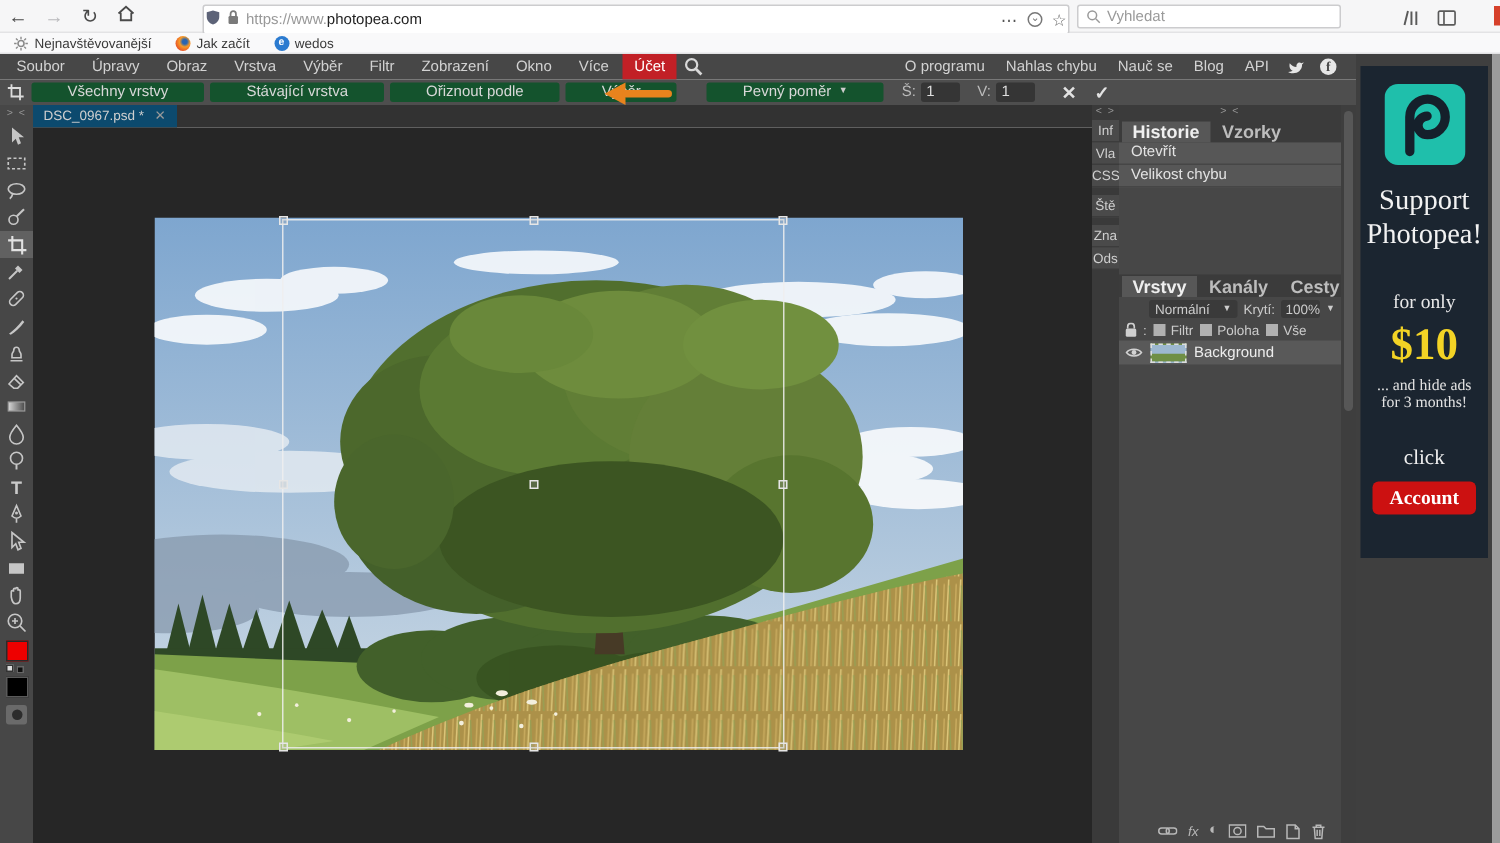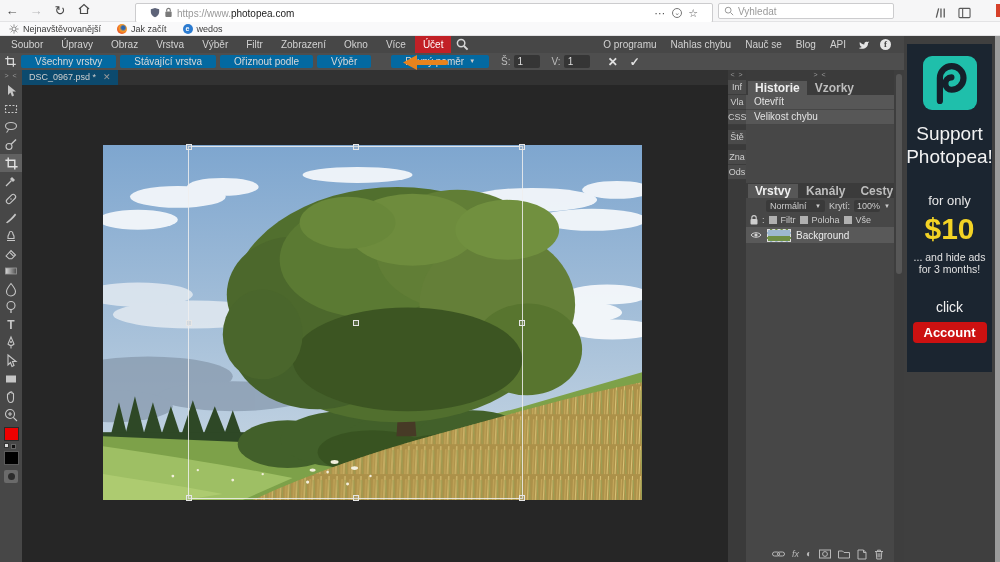--- a/index.html
+++ b/index.html
@@ -5,21 +5,21 @@
   * { box-sizing: border-box; margin: 0; padding: 0; }
   html,body { background:#d8d8d8; }
   body { font-family: "Liberation Sans", sans-serif; }
   #screen { position:relative; width:1000px; height:562px; background:#fff; overflow:hidden; }
   .abs { position:absolute; }
 
   
   .nav-row { left:0; top:0; width:1000px; height:22px; background:#f6f6f7; border-bottom:1px solid #e3e3e5; display:flex; align-items:center; }
   .nav-btn { width:24px; text-align:center; font-size:13px; color:#4a4a4a; line-height:20px; }
   .nav-btn.dis { color:#b9b9bc; }
-  .url-bar { position:absolute; left:135px; top:3px; width:578px; height:20px; background:#fff; border:1px solid #ccccce; border-radius:2px; display:flex; align-items:center; padding:0 14px; gap:4px; }
+  .url-bar { position:absolute; left:135px; top:3px; width:578px; height:20px; background:#fff; border:1px solid #ccccce; border-radius:2px; display:flex; align-items:center; padding:0 1px; gap:4px; }
   .url-text { font-size:10px; color:#999; }
   .url-domain { font-size:10px; color:#222; }
   .url-right { margin-left:auto; display:flex; align-items:center; gap:6px; color:#666; }
   .dots { font-size:11px; letter-spacing:1px; color:#555; }
   .pocket { width:10px; height:10px; border:1px solid #777; border-radius:50%; font-size:7px; line-height:8px; text-align:center; color:#777; }
   .star { font-size:11px; color:#666; }
   .search-box { position:absolute; left:718px; top:3px; width:176px; height:16px; background:#fff; border:1px solid #ccccce; border-radius:2px; display:flex; align-items:center; padding:0 5px; gap:4px; }
   .search-box input { border:none; outline:none; width:140px; font-size:10px; color:#555; font-family:"Liberation Sans",sans-serif; }
   .search-box input::placeholder { color:#9a9a9a; }
   .red-sliver { left:996px; top:4px; width:4px; height:13px; background:#d6402a; }
@@ -33,21 +33,21 @@
   .m-item { font-size:10px; color:#d2d2d2; padding:0 9px; line-height:17px; }
   .m-account { font-size:10px; color:#fff; background:#c22026; padding:0 8px; line-height:17px; }
   .m-search { margin-left:5px; display:flex; align-items:center; }
   .m-right { margin-left:auto; display:flex; align-items:center; padding-right:8px; }
   .m-right .m-item { padding:0 7px; }
   .soc { margin:0 5px; display:flex; align-items:center; }
   .fb-circle { width:11px; height:11px; border-radius:50%; background:#e6e6e6; color:#474747; font-weight:bold; font-size:9px; line-height:11px; text-align:center; font-family:"Liberation Serif",serif; }
 
   
   .pp-options { left:0; top:53px; width:904px; height:17px; background:#4e4e4e; display:flex; align-items:center; padding-left:4px; gap:4px; }
-  .ob-btn { background:#0369a1; border-radius:2px; color:#d8d8d8; font-size:10px; padding:1px 14px; line-height:11px; }
+  .ob-btn { background:#14532d; border-radius:2px; color:#d8d8d8; font-size:10px; padding:1px 24px; line-height:11px; }
   .ob-drop { margin-left:16px; display:flex; align-items:center; gap:5px; }
   .ob-caret { font-size:6px; color:#ccc; }
   .ob-field { display:flex; align-items:center; gap:3px; margin-left:8px; }
   .ob-label { font-size:10px; color:#bbb; }
   .ob-input { width:26px; height:13px; background:#353535; border-radius:2px; color:#ddd; font-size:10px; padding-left:4px; line-height:13px; }
   .ob-x { margin-left:14px; color:#e2e2e2; font-size:12px; font-weight:bold; }
   .ob-ok { margin-left:8px; color:#e2e2e2; font-size:12px; font-weight:bold; }
   .annot-arrow { left:402px; top:54px; }
 
   
@@ -99,21 +99,21 @@
   .thumb { width:24px; height:13px; background:linear-gradient(#9db8d0 52%, #6f8f45 52%); border:1px dashed #ddd; }
   .lay-name { font-size:10px; color:#ececec; }
   .lay-fill { flex:1; }
   .lay-bottom { height:16px; display:flex; align-items:center; justify-content:flex-end; gap:7px; padding-right:10px; color:#b8b8b8; }
   .fx { font-size:9px; font-style:italic; color:#b8b8b8; }
   .half { font-size:10px; line-height:10px; color:#b8b8b8; }
   .pp-scroll { left:894px; top:70px; width:10px; height:492px; background:#3e3e3e; }
   .pp-scroll .thumb2 { position:absolute; left:2px; top:4px; width:6px; height:200px; background:#575757; border-radius:3px; }
 
   
-  .ad-col { left:904px; top:36px; width:91px; height:526px; background:#3f3f3f; }
+  .ad-col { left:904px; top:36px; width:91px; height:526px; background:#3f3f3f;font-family:Liberation Serif, serif; }
   .ad-card { position:absolute; left:3px; top:8px; width:85px; height:328px; background:#1b2530; display:flex; flex-direction:column; align-items:center; }
   .ad-t1 { margin-top:13px; font-size:19px; color:#f2f2f2; }
   .ad-t2 { margin-top:1px; font-size:19px; color:#f2f2f2; }
   .ad-only { margin-top:25px; font-size:13px; color:#e8e8e8; }
   .ad-price { margin-top:4px; font-size:30px; font-weight:bold; color:#f3d325; }
   .ad-h1 { margin-top:5px; font-size:10.5px; color:#e2e2e2; }
   .ad-h2 { font-size:10.5px; color:#e2e2e2; }
   .ad-click { margin-top:24px; font-size:14px; color:#f0f0f0; }
   .ad-btn { margin-top:7px; background:#cc1111; color:#fff; font-weight:bold; font-size:13px; padding:3px 11px; border-radius:4px; }
   .win-scroll { left:995px; top:36px; width:5px; height:526px; background:#9b9b9b; }

